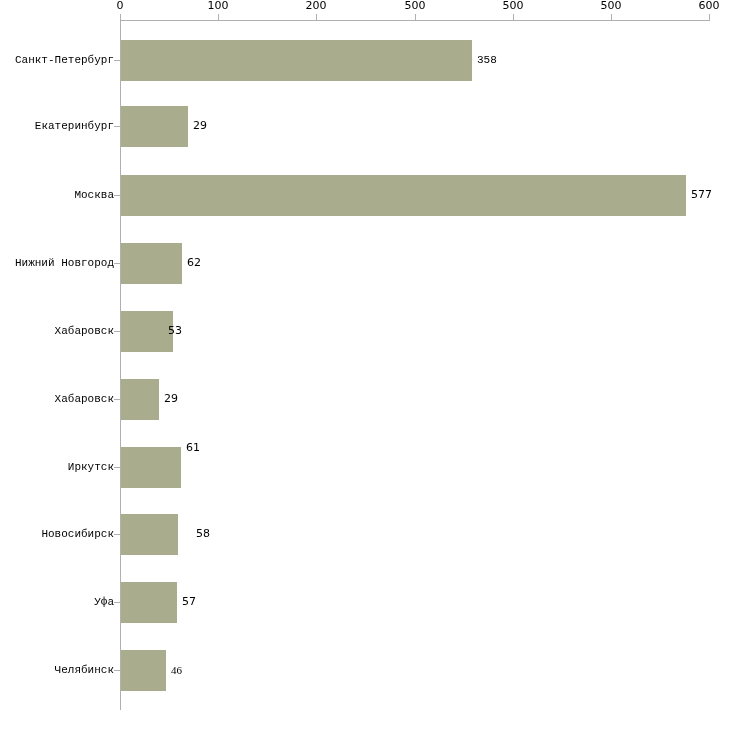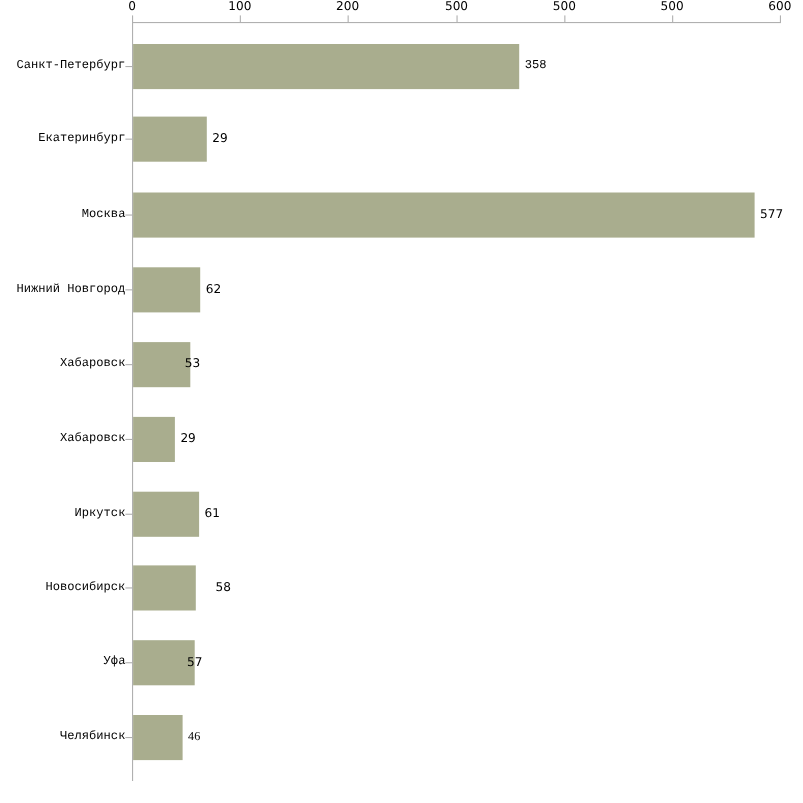--- a/index.html
+++ b/index.html
@@ -149,24 +149,24 @@
   <div class="bar" style="left:121px; top:243px; width:61px;"></div>
   <div class="bar-value" style="left:187px; top:257px;">62</div>
 
   <div class="bar" style="left:121px; top:311px; width:52px;"></div>
   <div class="bar-value" style="left:168px; top:325px;">53</div>
 
   <div class="bar" style="left:121px; top:379px; width:38px;"></div>
   <div class="bar-value" style="left:164px; top:393px;">29</div>
 
   <div class="bar" style="left:121px; top:447px; width:60px;"></div>
-  <div class="bar-value" style="left:186px; top:461px;">61</div>
+  <div class="bar-value" style="left:186px; top:442px;">61</div>
 
   <div class="bar" style="left:121px; top:514px; width:57px;"></div>
   <div class="bar-value" style="left:168px; top:528px;margin-left:28px;">58</div>
 
   <div class="bar" style="left:121px; top:582px; width:56px;"></div>
-  <div class="bar-value" style="left:170px; top:596px;">57</div>
+  <div class="bar-value" style="left:182px; top:596px;">57</div>
 
   <div class="bar" style="left:121px; top:650px; width:45px;"></div>
   <div class="bar-value" style="left:171px; top:664px;font-family:Liberation Serif, serif;">46</div>
 
 </div>
 
 </body></html>

